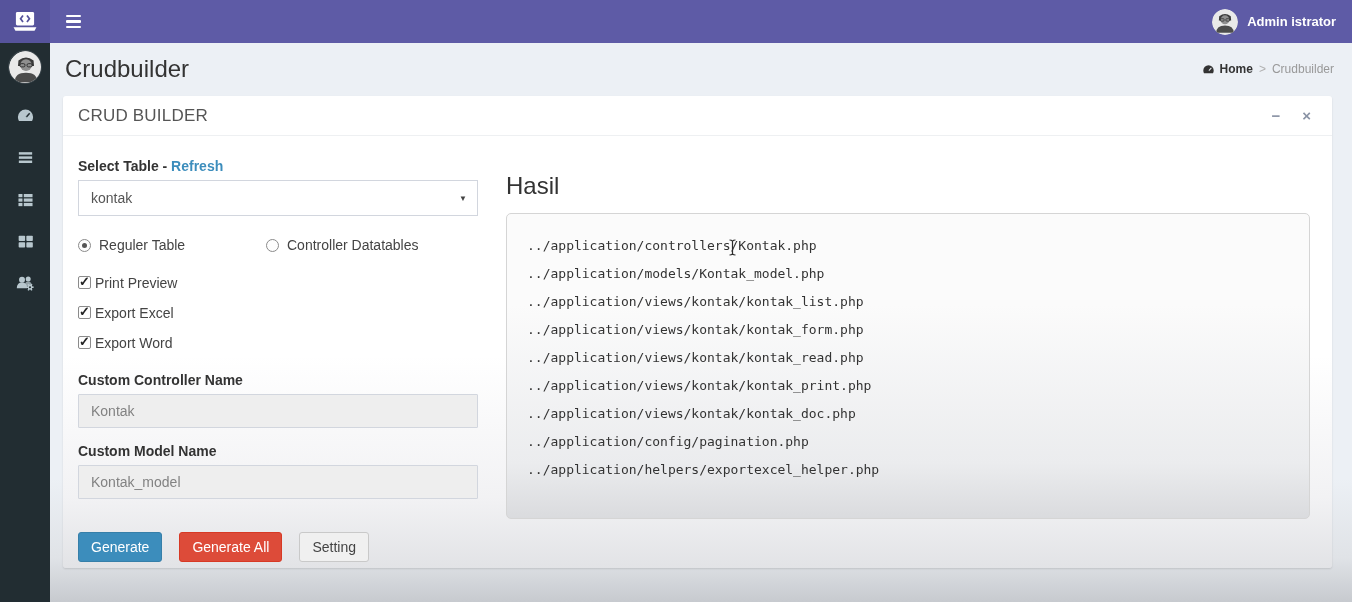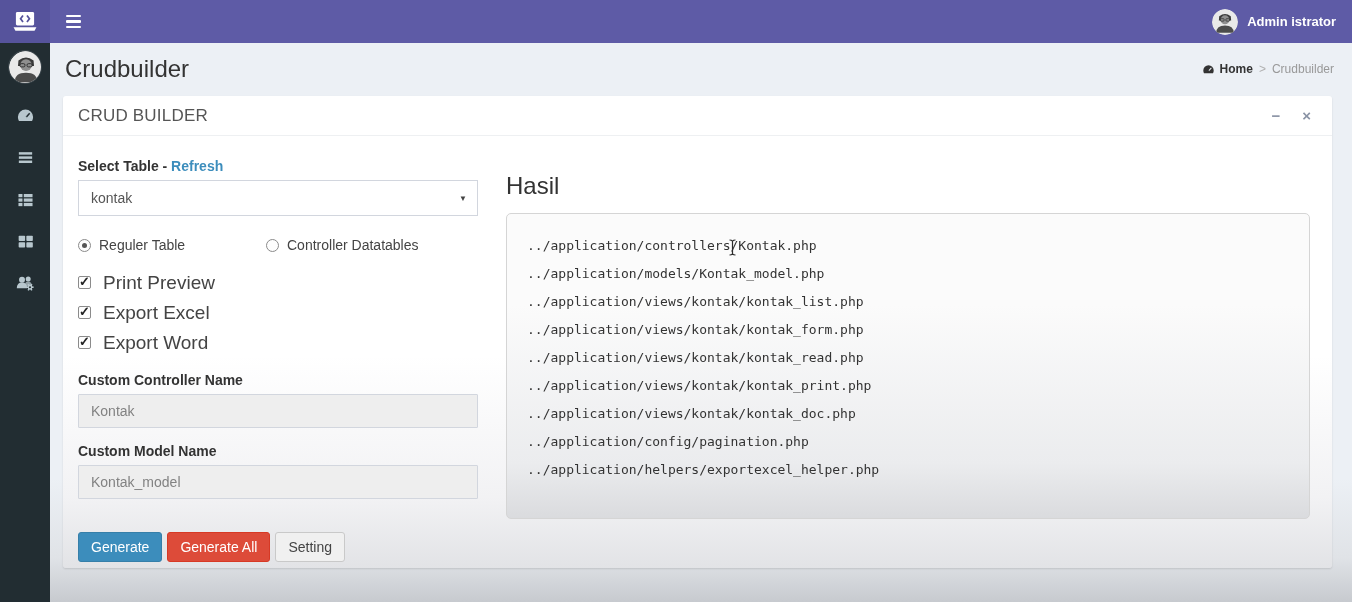--- a/index.html
+++ b/index.html
@@ -90,39 +90,39 @@
   .radio-row .opt:first-child { width:188px; }
   .opt { display:flex; align-items:center; gap:8px; font-size:14px; color:#444; cursor:pointer; }
   .rd {
     width:13px; height:13px; border-radius:50%; border:1px solid #8b8b8b;
     background:#fdfdfd; position:relative; flex-shrink:0;
   }
   .rd.checked::after {
     content:""; position:absolute; left:3px; top:3px; right:3px; bottom:3px;
     border-radius:50%; background:#555;
   }
-  .cb-row { display:flex; align-items:center; gap:12px; font-size:19px; color:#444; cursor:pointer; margin-bottom:13px; height:17px; }
+  .cb-row { display:flex; align-items:center; gap:4px; font-size:14px; color:#444; cursor:pointer; margin-bottom:13px; height:17px; }
   .cb {
     width:13px; height:13px; border:1px solid #8b8b8b; border-radius:2px;
     background:#fdfdfd; position:relative; flex-shrink:0;
   }
   .cb.checked::after {
     content:"\2713"; position:absolute; left:0px; top:-3px;
     font-size:13px; font-weight:bold; color:#222;
   }
 
   .gap-top { margin-top:21px; }
 
   .form-input {
     width:100%; height:34px; border:1px solid #d2d6de; background:#eeeeee;
     color:#828282; font-size:14px; padding:0 12px; margin-bottom:15px;
     font-family:"Liberation Sans", sans-serif; border-radius:1px; outline:none;
   }
 
-  .btn-row { margin-top:18px; display:flex; gap:5px; }
+  .btn-row { margin-top:18px; display:flex; gap:17px; }
   .btn {
     font-size:14px; padding:6px 12px; border-radius:3px; cursor:pointer;
     border:1px solid transparent; font-family:"Liberation Sans", sans-serif;
   }
   .btn-primary { background:#3c8dbc; border-color:#367fa9; color:#fff; }
   .btn-danger  { background:#dd4b39; border-color:#d73925; color:#fff; }
   .btn-default { background:#f0f0f0; border-color:#c9c9c9; color:#444; }
 
   .result-title { font-size:24px; font-weight:400; color:#333; margin:14px 0 13px 0; }
   .well {

